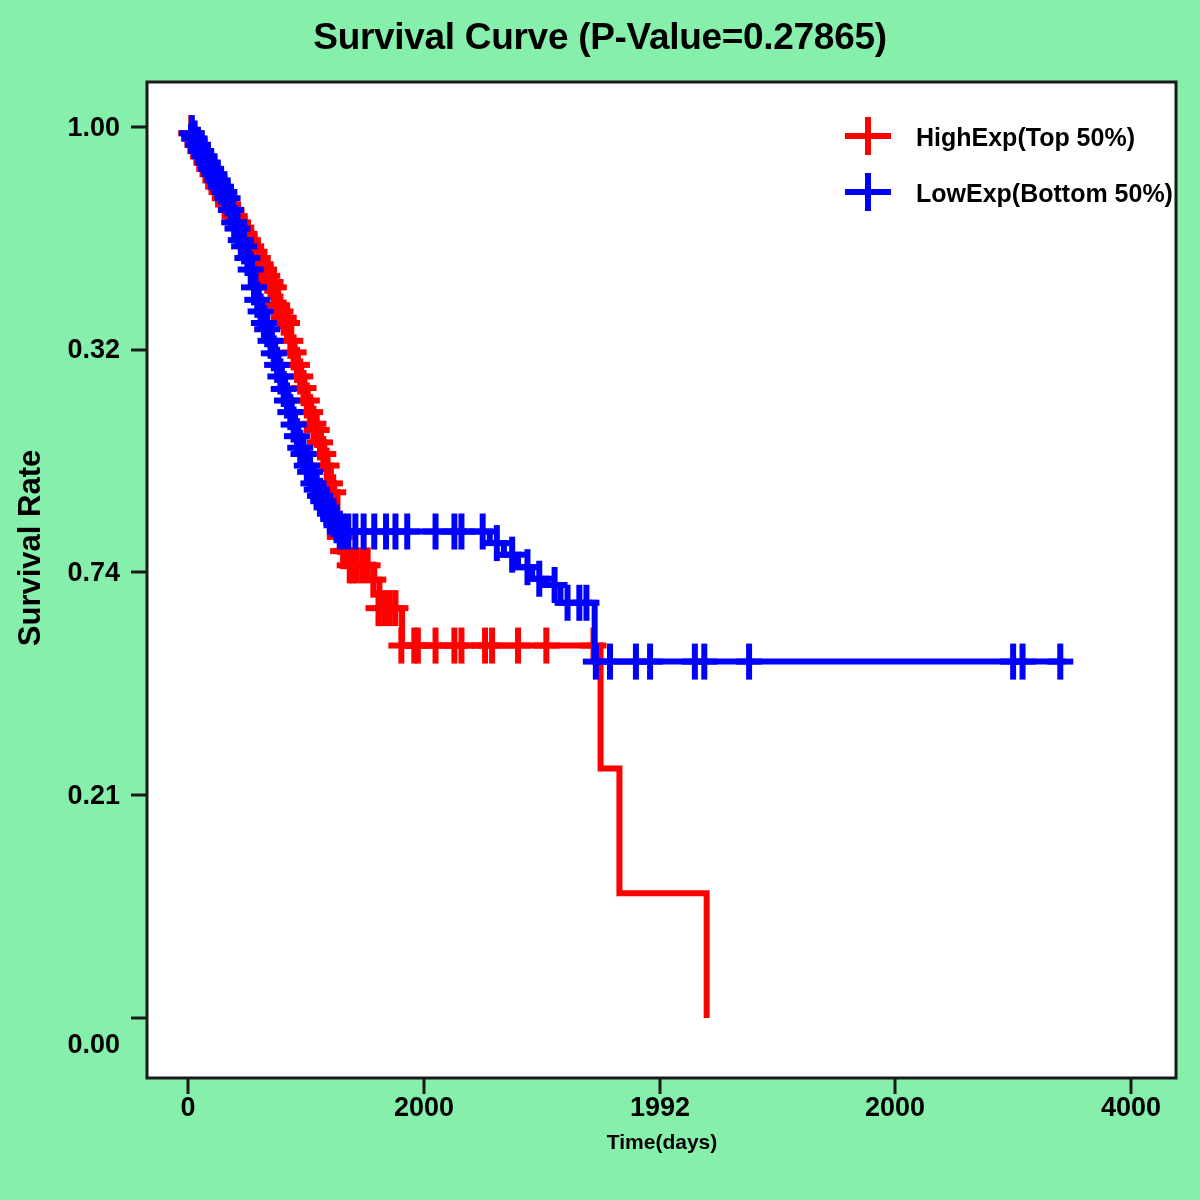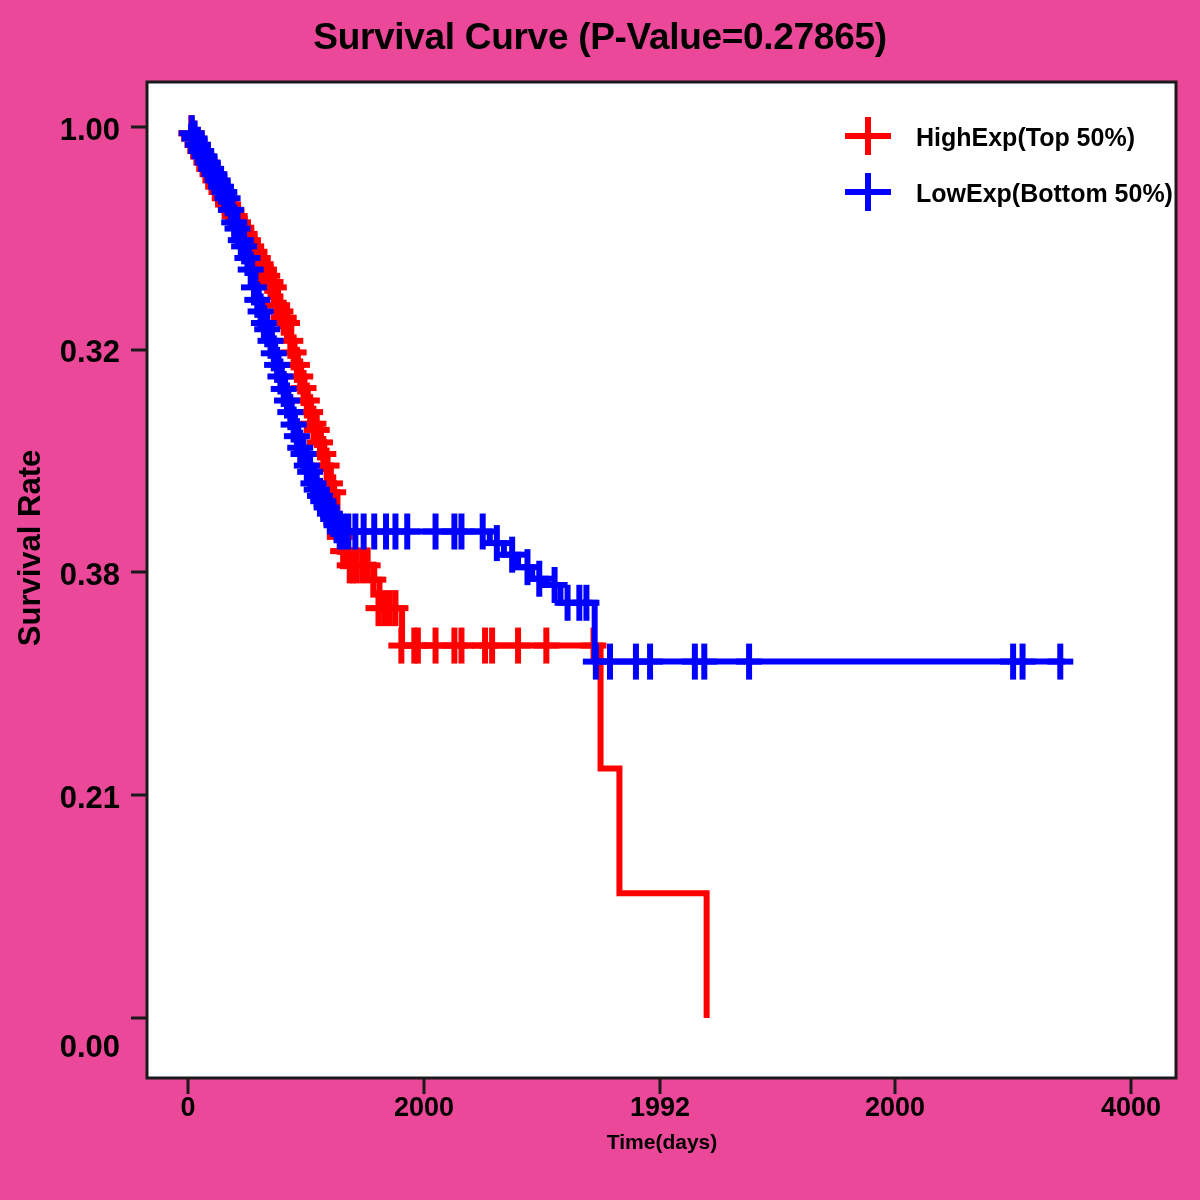--- a/index.html
+++ b/index.html
@@ -10,21 +10,21 @@
   body {
     width: 1200px;
     height: 1200px;
     font-family: "Liberation Sans", sans-serif;
     overflow: hidden;
   }
   #figure {
     position: relative;
     width: 1200px;
     height: 1200px;
-    background: #ec4899;
+    background: #86efac;
   }
   #chart-title {
     position: absolute;
     left: 0;
     top: 16px;
     width: 1200px;
     text-align: center;
     font-size: 37px;
     font-weight: bold;
     color: #000000;
@@ -53,21 +53,21 @@
     font-size: 21px;
     font-weight: bold;
     color: #000000;
     font-family: "Liberation Sans", sans-serif;
   }
   .ytick-label {
     position: absolute;
     right: 0;
     width: 110px;
     text-align: right;
-    font-size: 31px;
+    font-size: 27px;
     font-weight: bold;
     color: #000000;
     font-family: "Liberation Sans", sans-serif;
   }
   .xtick-label {
     position: absolute;
     width: 160px;
     text-align: center;
     font-size: 27px;
     font-weight: bold;
@@ -91,21 +91,21 @@
 
 <div id="figure">
 
   <div id="chart-title">Survival Curve (P-Value=0.27865)</div>
 
   <div id="ylabel">Survival Rate</div>
   <div id="xlabel">Time(days)</div>
 
   <div class="ytick-label" style="top:112px; left:10px;">1.00</div>
   <div class="ytick-label" style="top:334px; left:10px;">0.32</div>
-  <div class="ytick-label" style="top:557px; left:10px;">0.38</div>
+  <div class="ytick-label" style="top:557px; left:10px;">0.74</div>
   <div class="ytick-label" style="top:780px; left:10px;">0.21</div>
   <div class="ytick-label" style="top:1003px; left:10px;margin-top:26px;">0.00</div>
 
   <div class="xtick-label" style="left:108px; top:1092px;">0</div>
   <div class="xtick-label" style="left:344px; top:1092px;">2000</div>
   <div class="xtick-label" style="left:580px; top:1092px;">1992</div>
   <div class="xtick-label" style="left:815px; top:1092px;">2000</div>
   <div class="xtick-label" style="left:1051px; top:1092px;">4000</div>
 
   <svg id="plot-svg" width="1200" height="1200" viewBox="0 0 1200 1200">

